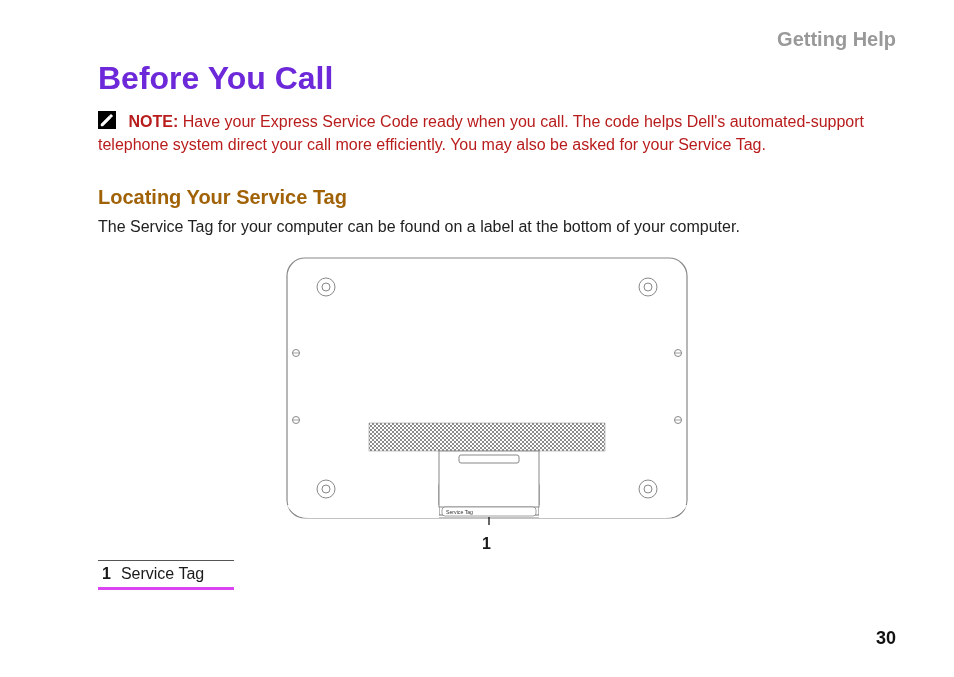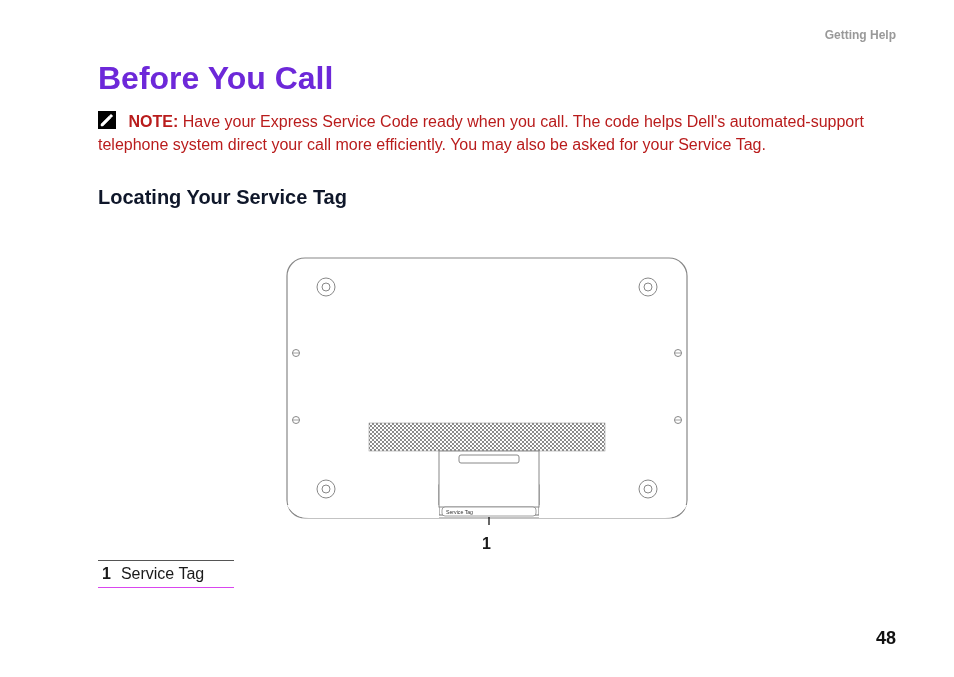--- a/index.html
+++ b/index.html
@@ -14,21 +14,21 @@
   .page {
     position: relative;
     width: 954px;
     height: 677px;
     box-sizing: border-box;
   }
   .header-label {
     position: absolute;
     top: 28px;
     right: 58px;
-    font-size: 12px;
+    font-size: 20px;
     font-weight: 600;
     color: #999999;
   }
   .heading {
     position: absolute;
     top: 60px;
     left: 98px;
     font-size: 32px;
     font-weight: 700;
     color: #6d28d9;
@@ -50,21 +50,21 @@
     margin-right: 8px;
   }
   .note-icon svg { display: block; }
   .note-label { font-weight: 700; }
   .subheading {
     position: absolute;
     top: 186px;
     left: 98px;
     font-size: 20px;
     font-weight: 700;
-    color: #0f172a;
+    color: #a16207;
   }
   .body-text {
     position: absolute;
     top: 218px;
     left: 98px;
     right: 58px;
     font-size: 16px;
     color: #222;
   }
   .illustration {
@@ -80,21 +80,21 @@
     left: 482px;
     font-size: 16px;
     font-weight: 700;
   }
   .legend-container {
     position: absolute;
     top: 560px;
     left: 98px;
     width: 128px;
     border-top: 1px solid #555;
-    border-bottom: 1px solid #d946ef;
+    border-bottom: 3px solid #d946ef;
     padding: 4px 4px;
     font-size: 16px;
   }
   .legend-num {
     font-weight: 700;
     margin-right: 10px;
   }
   .page-number {
     position: absolute;
     bottom: 28px;
@@ -122,20 +122,21 @@
           <rect x="11.5" y="3.5" width="3" height="3" transform="rotate(45 13 5)" fill="#fff"></rect>
         </svg>
       </span>
       <span class="note-label">NOTE:</span>
       <span>Have your Express Service Code ready when you call. The code helps Dell's automated-support telephone system direct your call more efficiently. You may also be asked for your Service Tag.</span>
     </div>
   </div>
 
   <div class="subheading">Locating Your Service Tag</div>
 
+  <div class="body-text">The Service Tag for your computer can be found on a label at the bottom of your computer.</div>
 
   <div class="illustration">
     <svg viewBox="0 0 406 270" width="406" height="270">
 
       <rect x="3" y="3" width="400" height="260" rx="18" ry="18" fill="#fff" stroke="#888" stroke-width="1.2"></rect>
 
       <rect x="155" y="230" width="100" height="30" fill="#fff" stroke="#888" stroke-width="1.2"></rect>
 
       <path d="M 3 250 Q 10 263 25 263 L 155 263 L 155 250 Z" fill="#fff"></path>
       <path d="M 403 250 Q 396 263 381 263 L 255 263 L 255 250 Z" fill="#fff"></path>
@@ -176,15 +177,15 @@
       <line x1="205" y1="262" x2="205" y2="278" stroke="#000" stroke-width="1.2"></line>
     </svg>
   </div>
 
   <div class="callout-number">1</div>
 
   <div class="legend-container">
     <span class="legend-num">1</span><span>Service Tag</span>
   </div>
 
-  <div class="page-number">48</div>
+  <div class="page-number">30</div>
 
 </div>
 
 </body></html>

